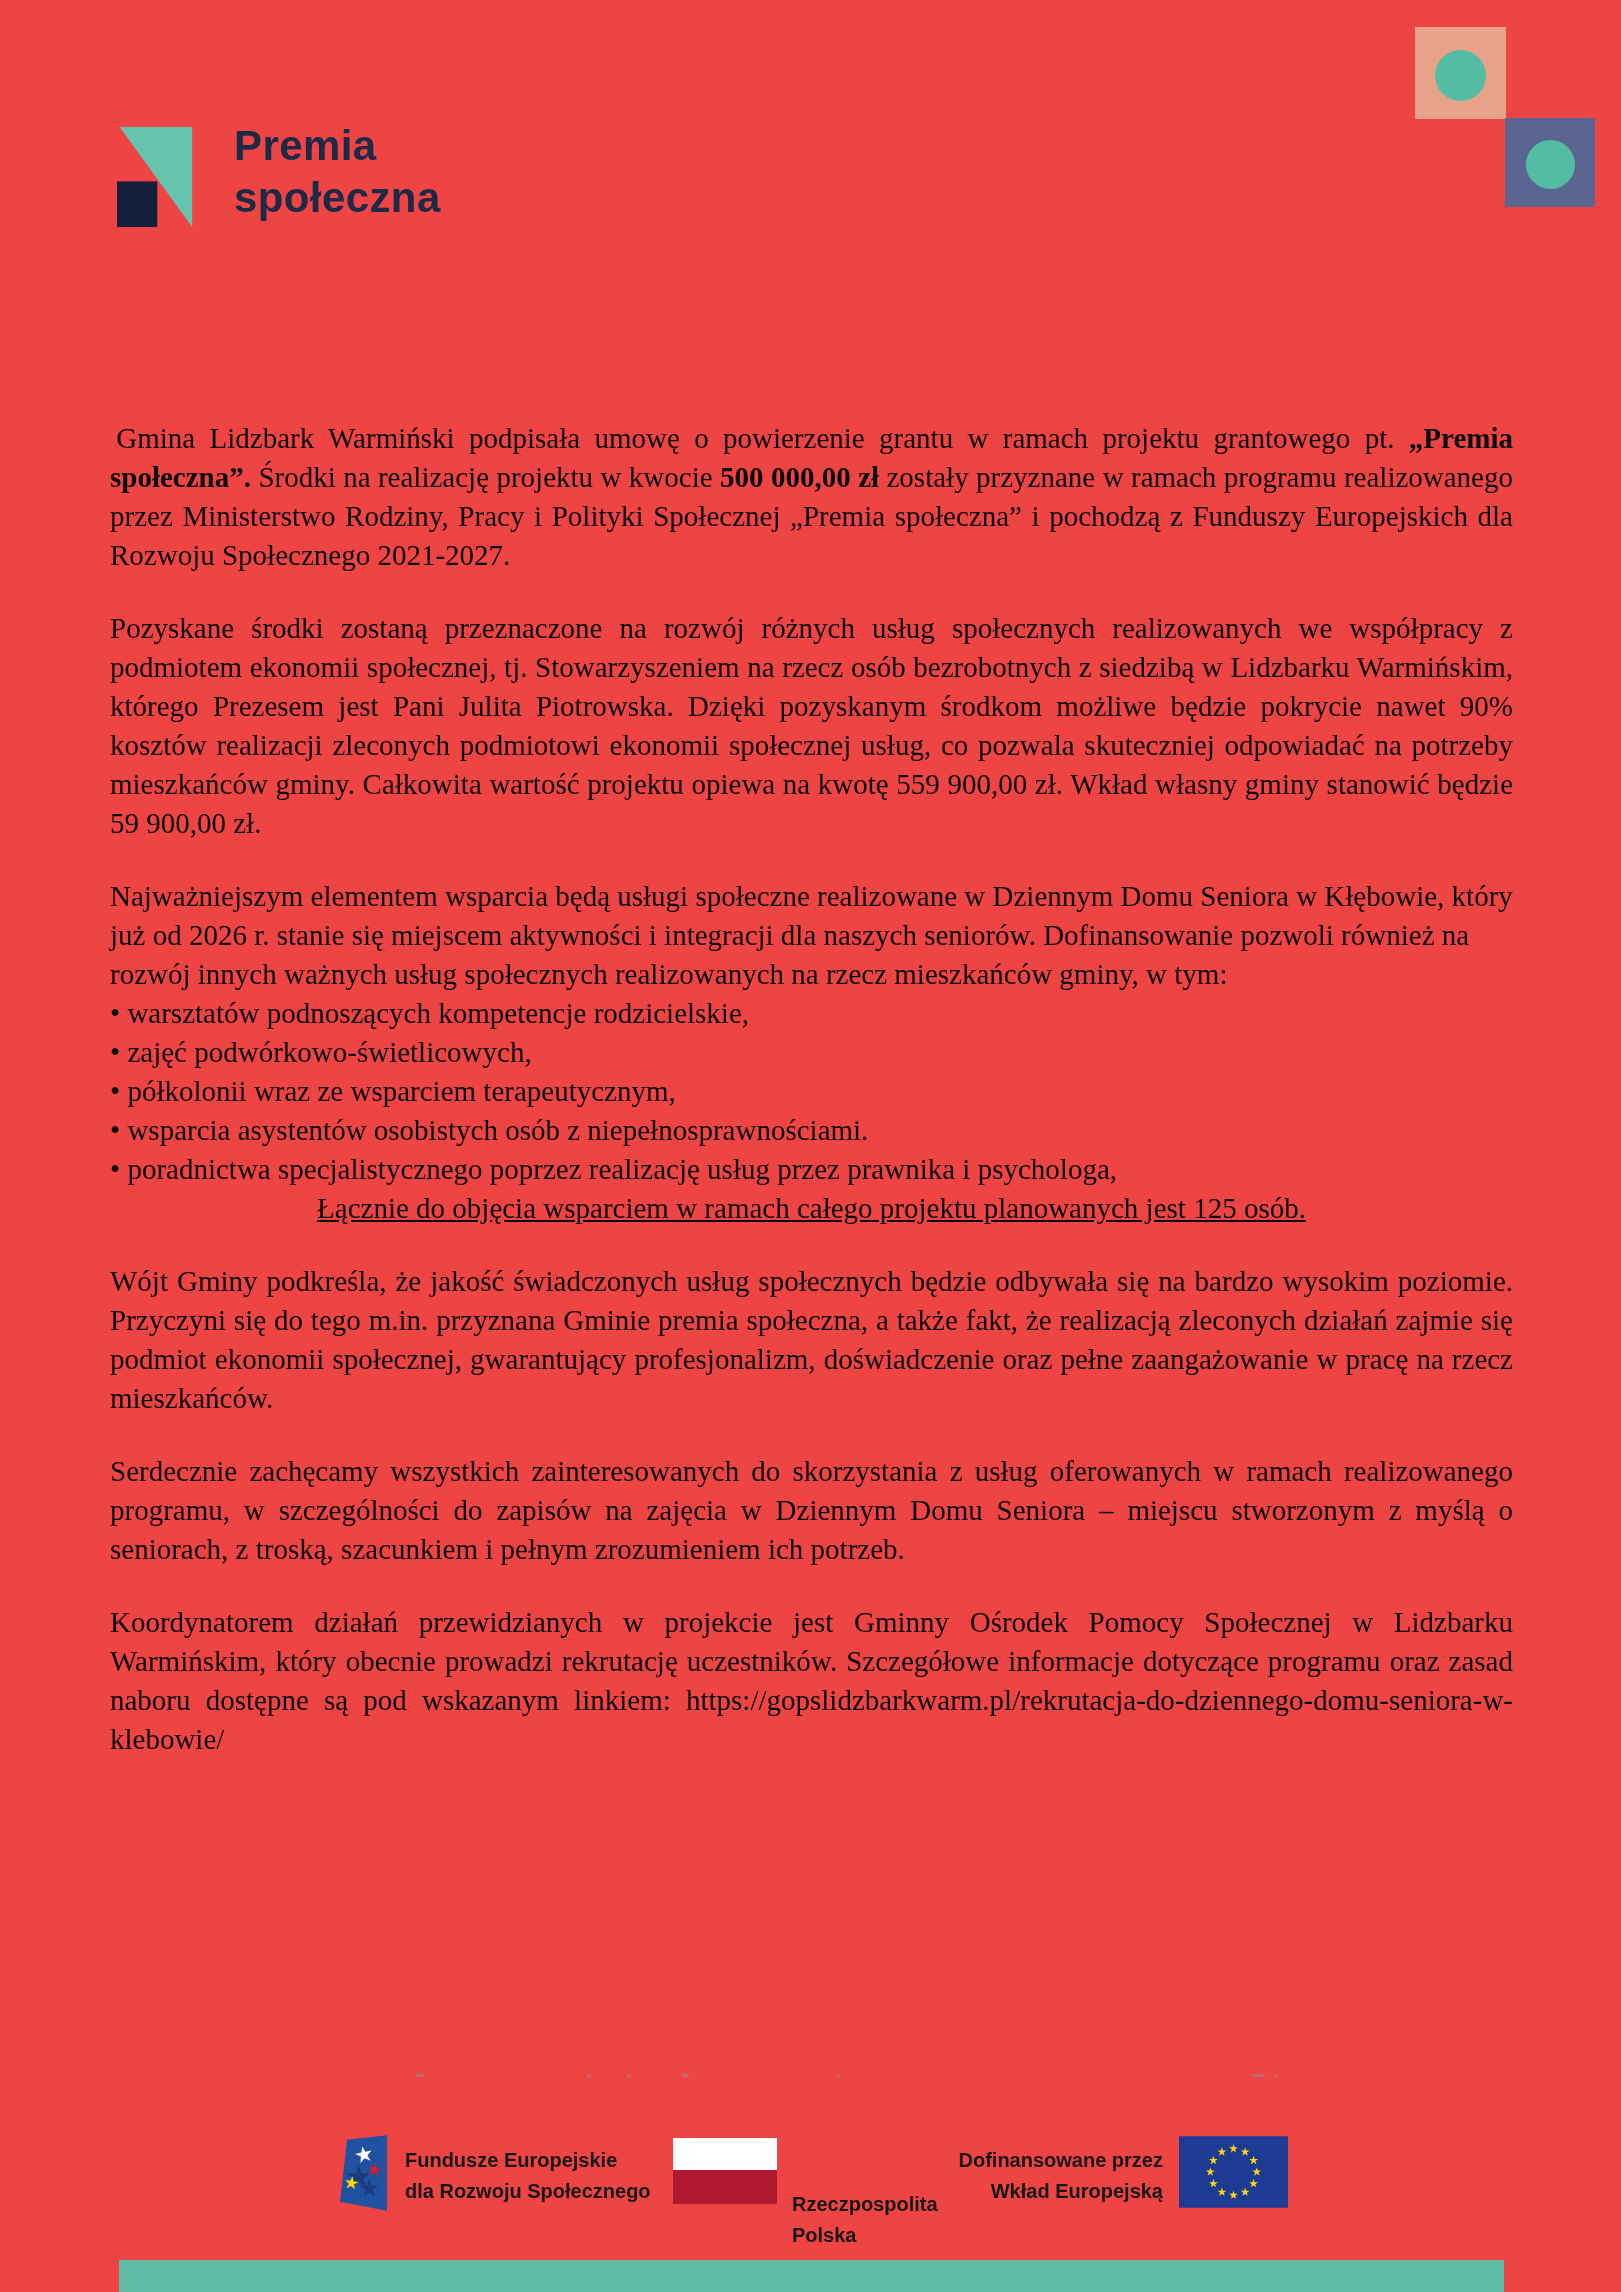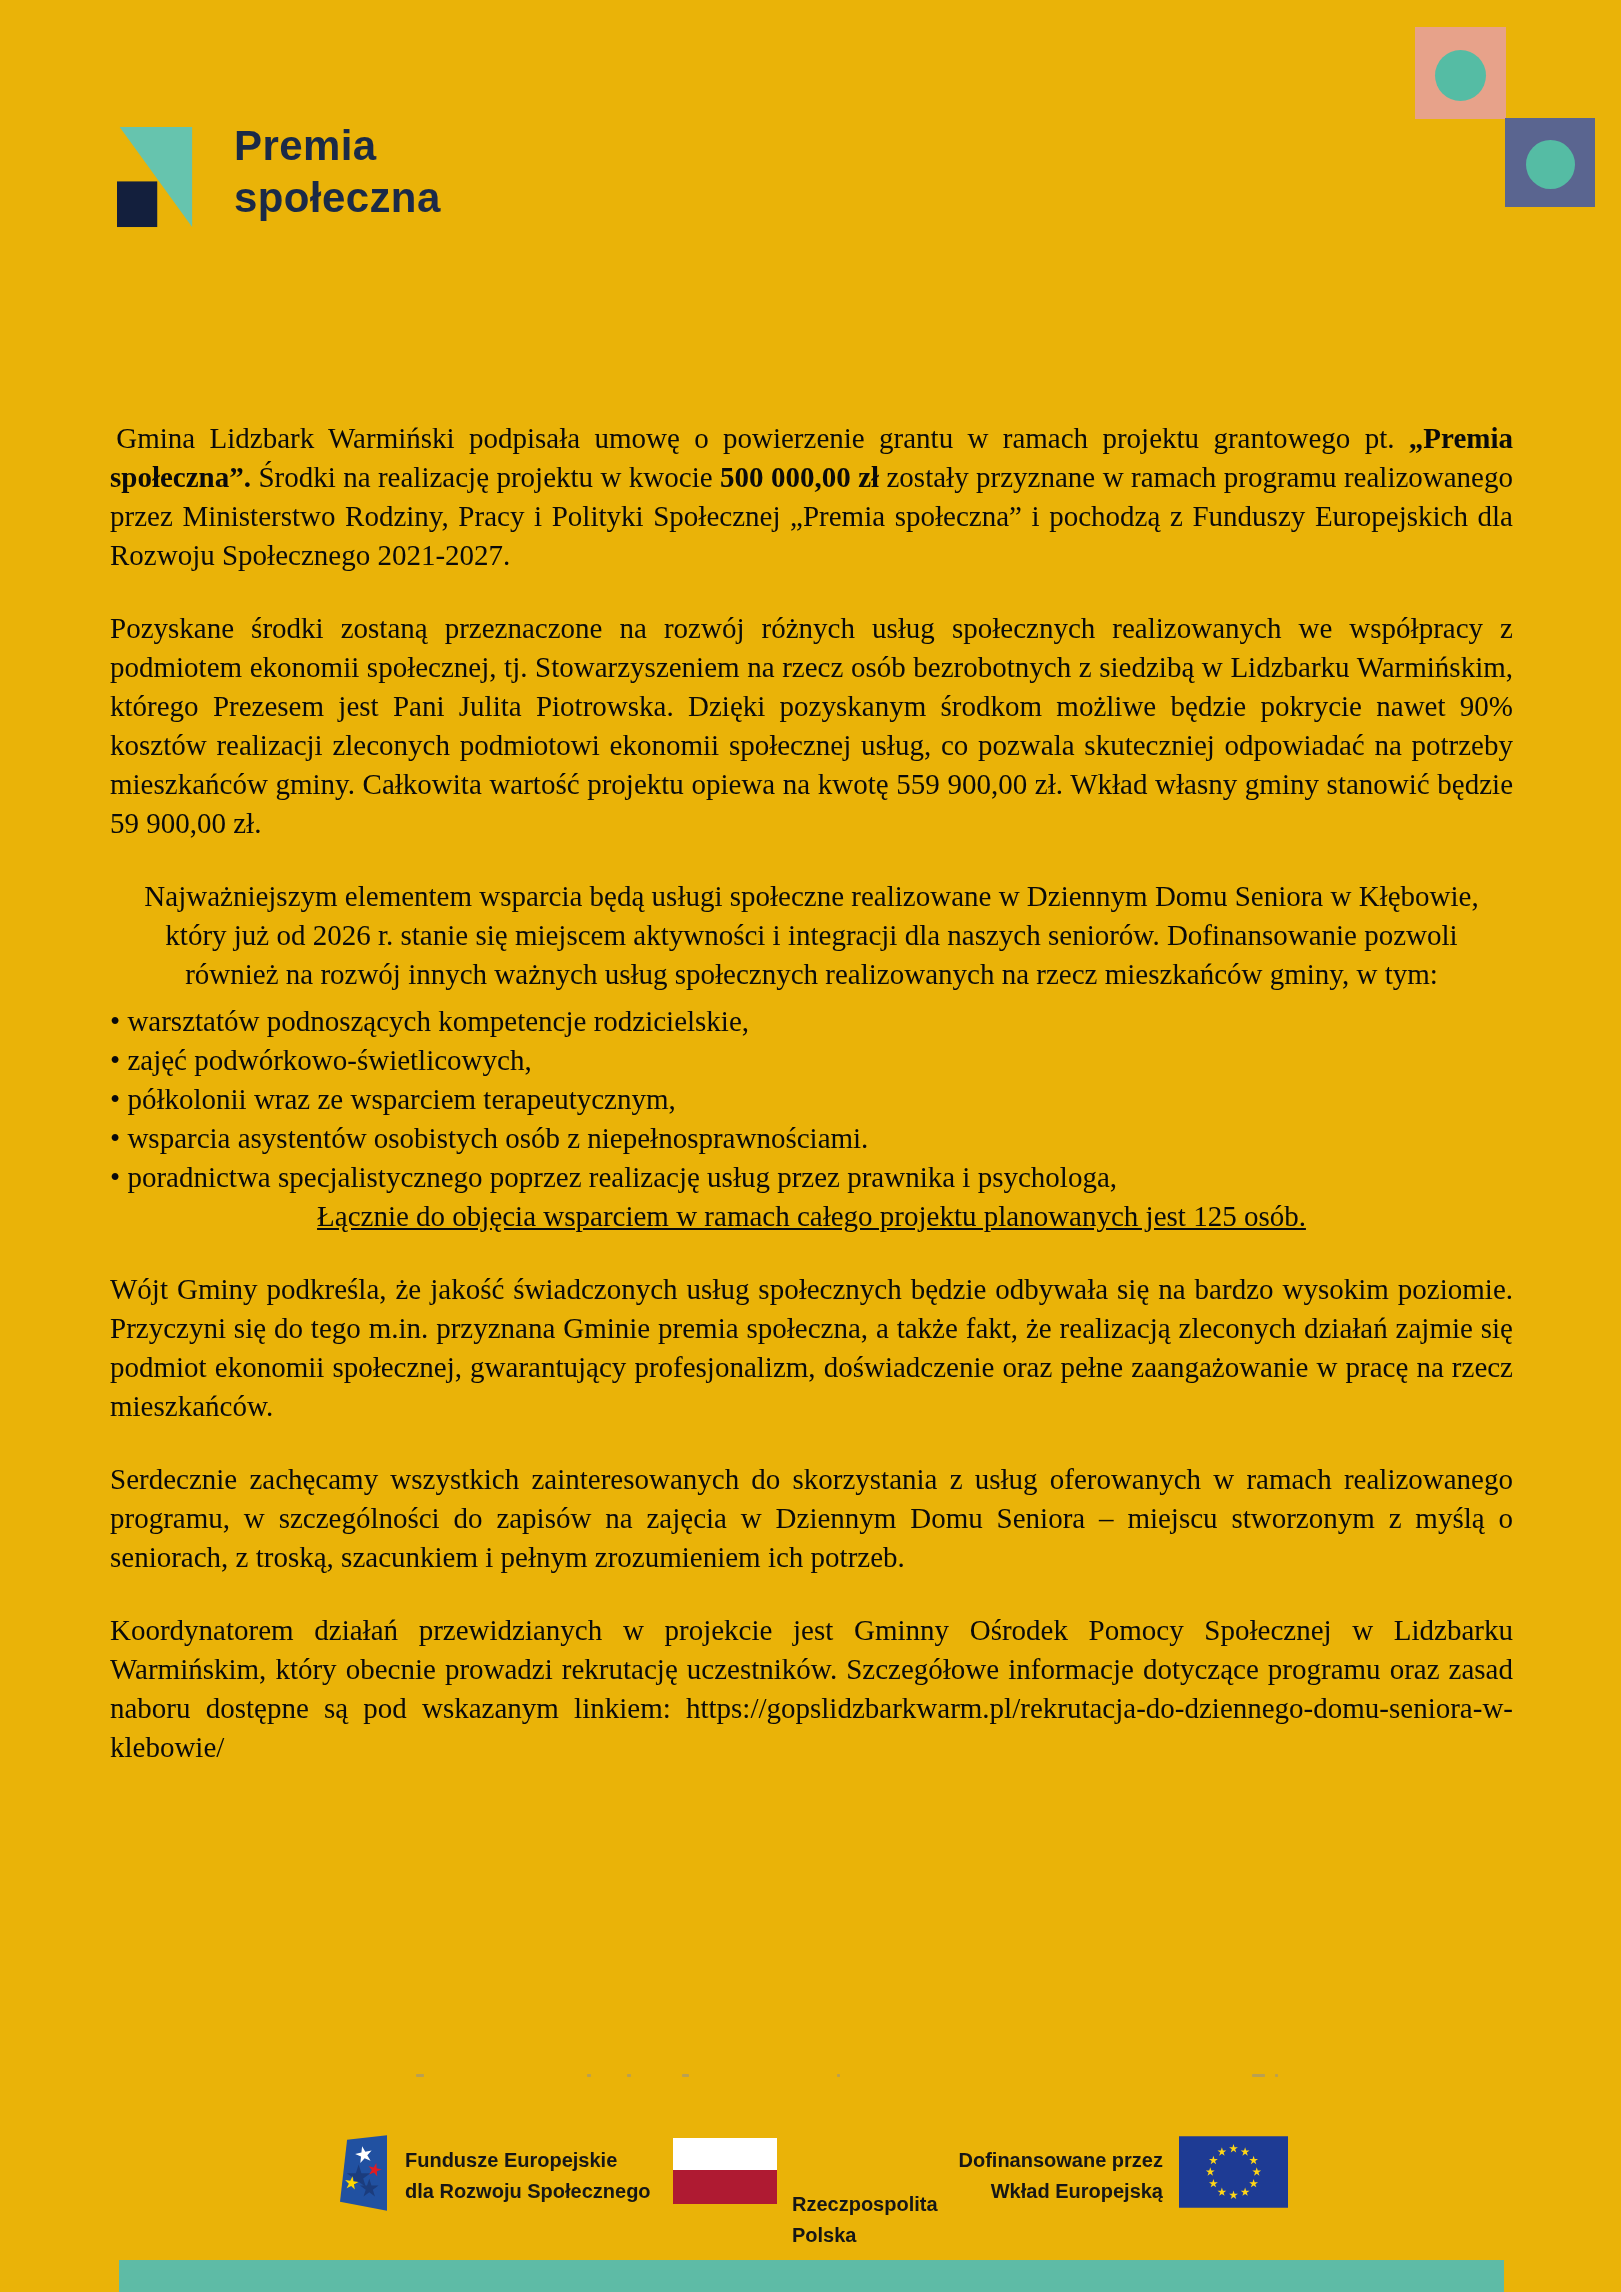--- a/index.html
+++ b/index.html
@@ -1,21 +1,21 @@
 <!DOCTYPE html>
 <html lang="pl" style="font-size:14.3px"><head>
 <meta charset="utf-8">
 <title>Premia społeczna – informacja</title>
 <style>
   html,body{margin:0;padding:0;background:#9a9a9a;}
   .page{
     position:relative;
     width:1621px;height:2293px;
     margin:0 auto;
-    background:#eab308;
+    background:#ef4444;
     overflow:hidden;
     font-family:"Liberation Serif",serif;
     color:#0a0a0a;
   }
 
   
   .brand{position:absolute;left:117px;top:125px;display:flex;align-items:flex-start;}
   .brand-mark{width:76px;height:103px;display:block;}
   .brand-text{
     margin-left:41px;margin-top:-5.4px;
@@ -35,21 +35,21 @@
 
   
   .doc-body{
     position:absolute;left:110px;top:419px;width:1403px;
     font-size:29px;line-height:39px;
   }
   .para{margin:0 0 34px 0;text-align:justify;overflow-wrap:break-word;}
   .para.last{margin-bottom:0;}
   .p-first{text-indent:6.3px;}
   .group{margin:0 0 34px 0;}
-  .group .lead{text-align:center;margin:8px;}
+  .group .lead{text-align:left;margin:0;}
   .bullet-list div{text-align:left;}
   .closing-line{text-align:center;text-decoration:underline;}
   .b{font-weight:bold;}
 
   
   .artifacts{position:absolute;left:0;top:2072px;width:1621px;height:7.2px;}
   .artifacts i{position:absolute;top:1.8px;height:3.6px;background:#8f8f8f;opacity:.55;border-radius:0.9px;}
 
   
   .footer{position:absolute;left:0;top:2130px;width:1621px;height:90px;

